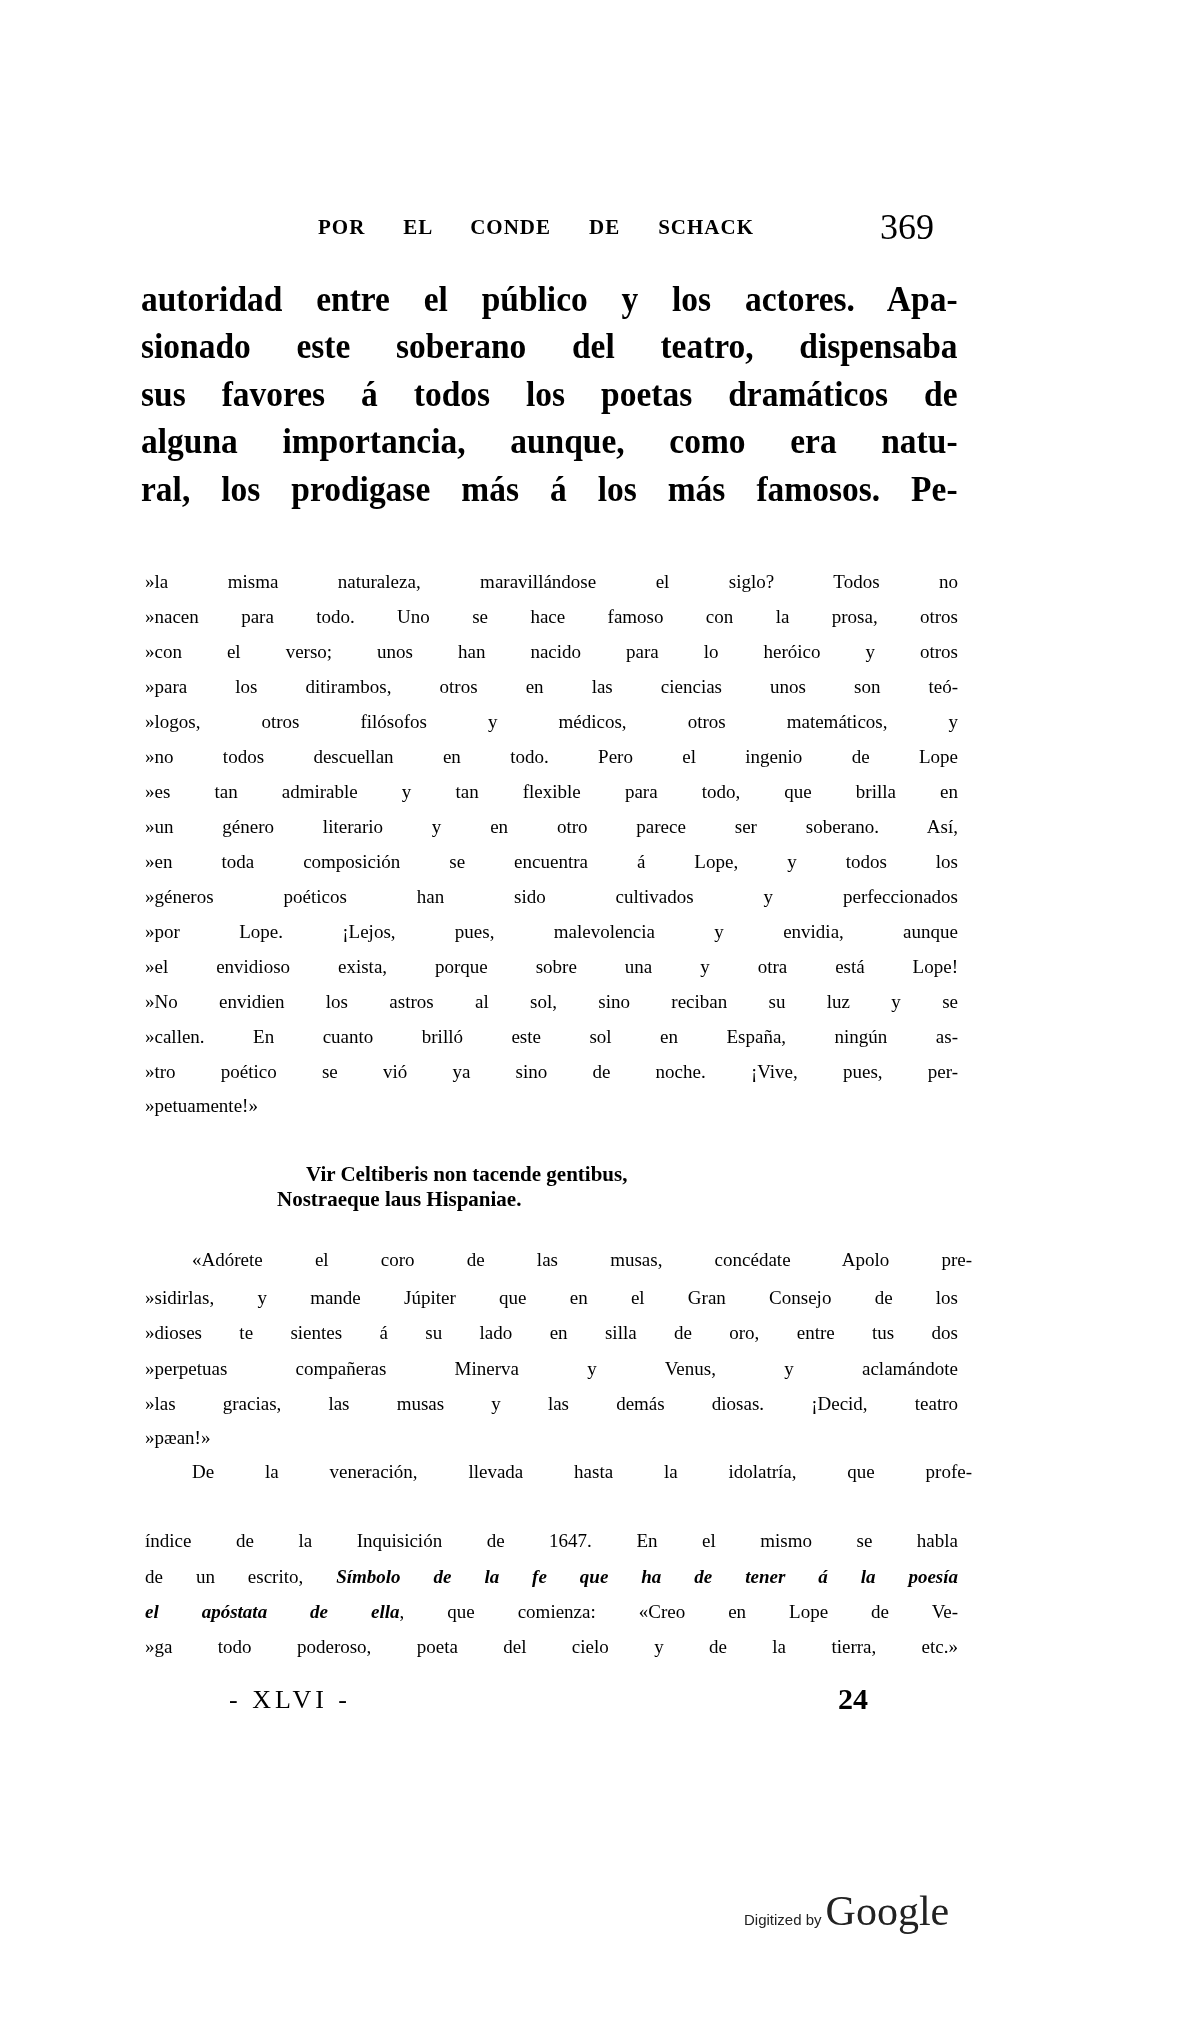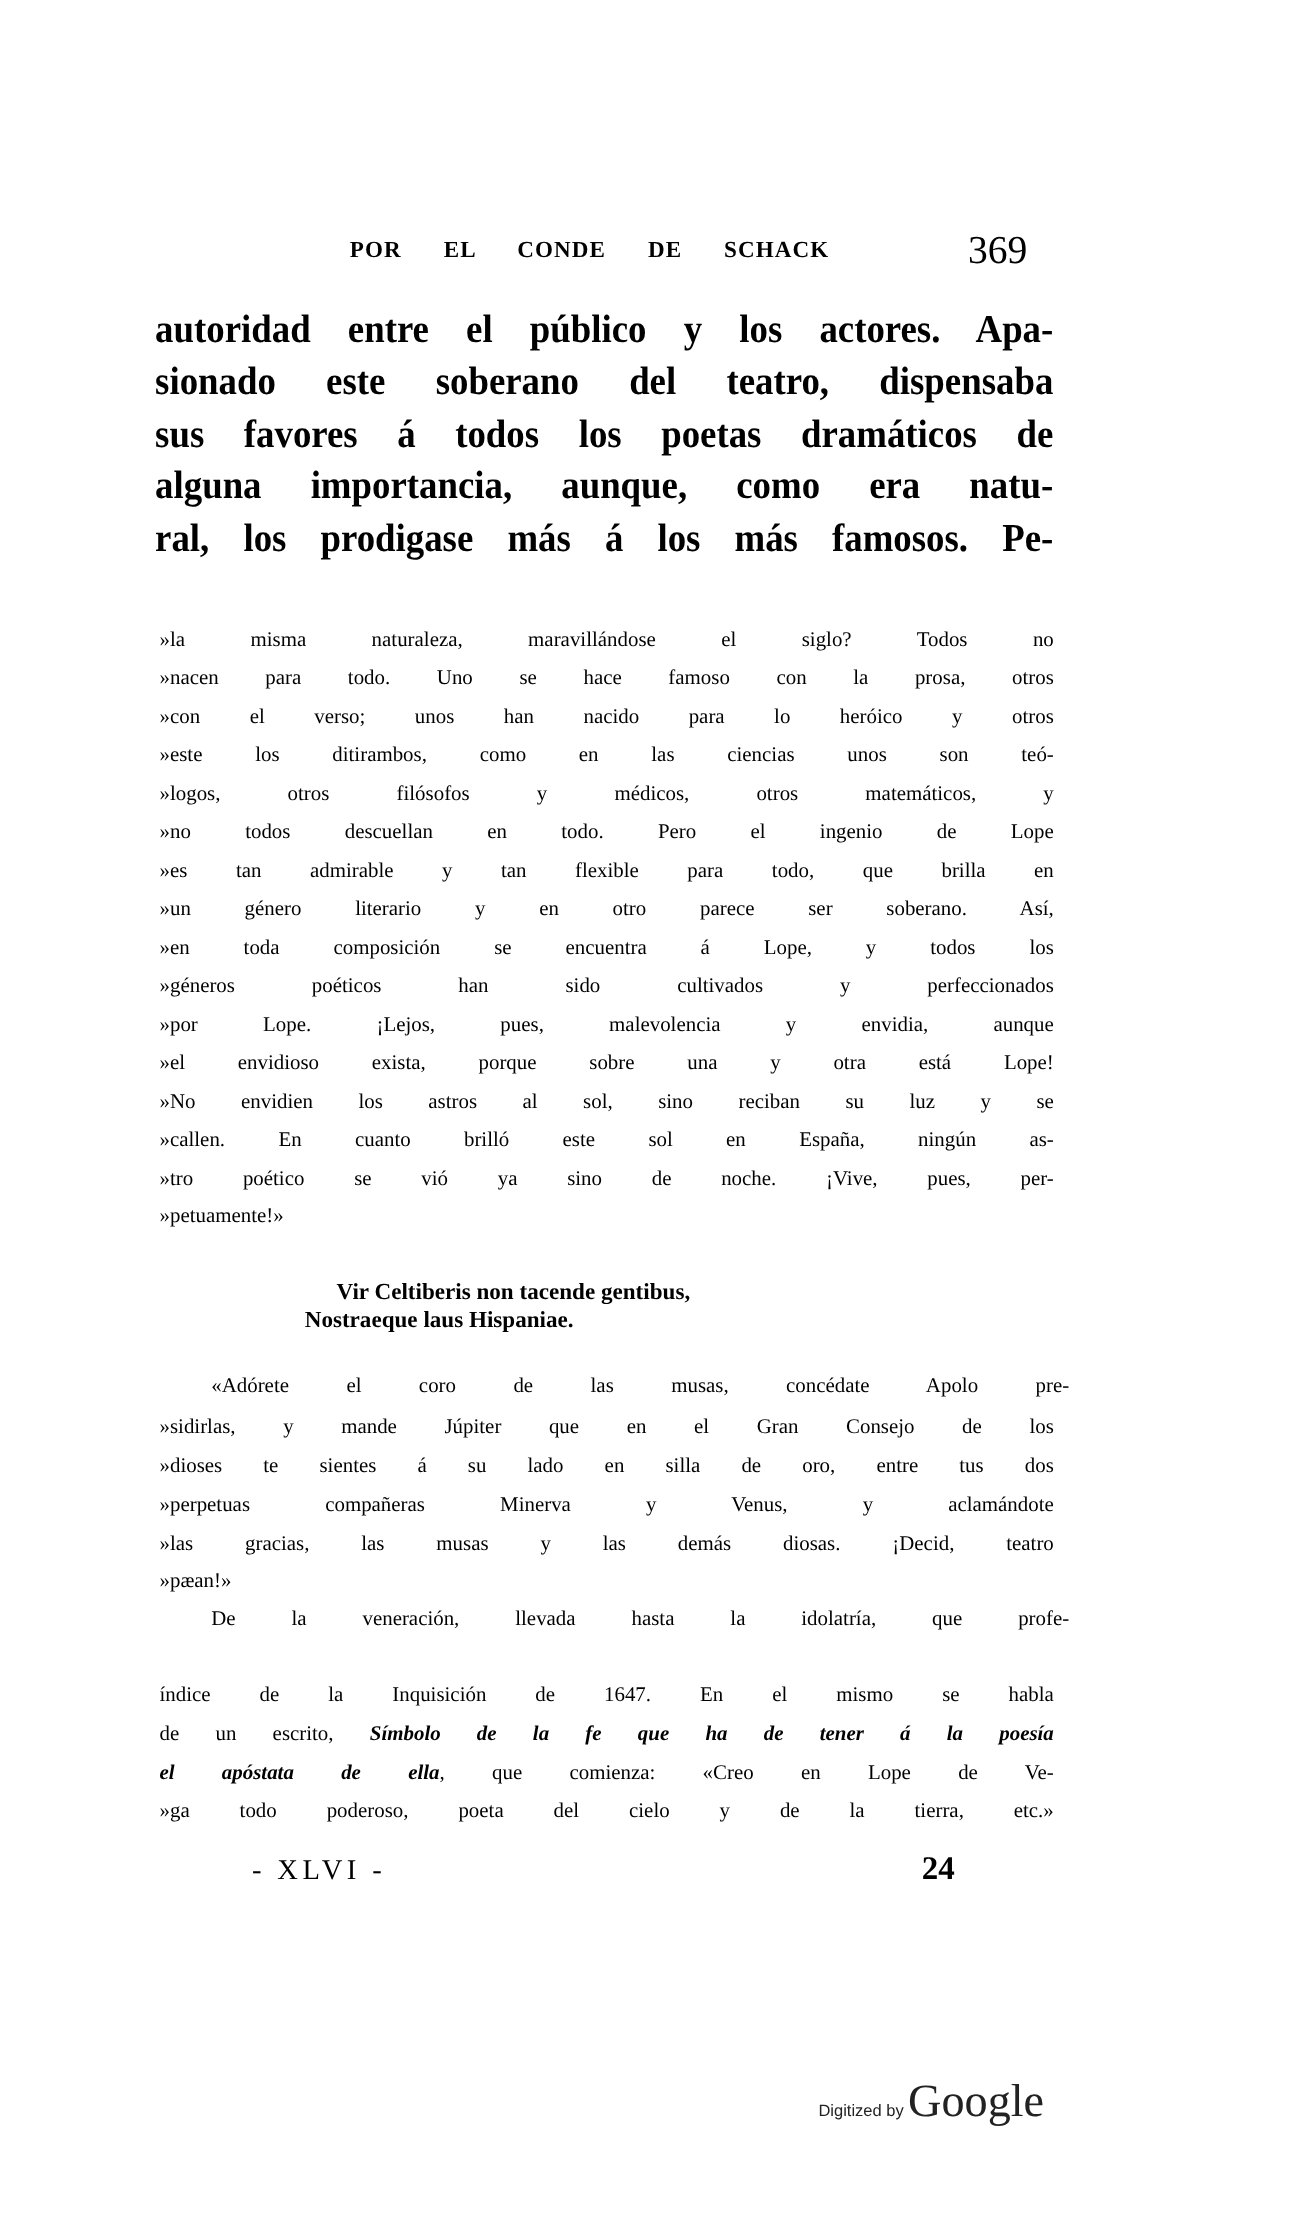--- a/index.html
+++ b/index.html
@@ -29,21 +29,21 @@
 
   <div class="line big" style="top:265px">autoridad entre el público y los actores. Apa-</div>
   <div class="line big" style="top:312px">sionado este soberano del teatro, dispensaba</div>
   <div class="line big" style="top:360px">sus favores á todos los poetas dramáticos de</div>
   <div class="line big" style="top:407px">alguna importancia, aunque, como era natu-</div>
   <div class="line big" style="top:455px">ral, los prodigase más á los más famosos. Pe-</div>
 
   <div class="line small" style="top:554px">»la misma naturaleza, maravillándose el siglo? Todos no</div>
   <div class="line small" style="top:589px">»nacen para todo. Uno se hace famoso con la prosa, otros</div>
   <div class="line small" style="top:624px">»con el verso; unos han nacido para lo heróico y otros</div>
-  <div class="line small" style="top:659px">»este los ditirambos, como en las ciencias unos son teó-</div>
+  <div class="line small" style="top:659px">»para los ditirambos, otros en las ciencias unos son teó-</div>
   <div class="line small" style="top:694px">»logos, otros filósofos y médicos, otros matemáticos, y</div>
   <div class="line small" style="top:729px">»no todos descuellan en todo. Pero el ingenio de Lope</div>
   <div class="line small" style="top:764px">»es tan admirable y tan flexible para todo, que brilla en</div>
   <div class="line small" style="top:799px">»un género literario y en otro parece ser soberano. Así,</div>
   <div class="line small" style="top:834px">»en toda composición se encuentra á Lope, y todos los</div>
   <div class="line small" style="top:869px">»géneros poéticos han sido cultivados y perfeccionados</div>
   <div class="line small" style="top:904px">»por Lope. ¡Lejos, pues, malevolencia y envidia, aunque</div>
   <div class="line small" style="top:939px">»el envidioso exista, porque sobre una y otra está Lope!</div>
   <div class="line small" style="top:974px">»No envidien los astros al sol, sino reciban su luz y se</div>
   <div class="line small" style="top:1009px">»callen. En cuanto brilló este sol en España, ningún as-</div>

